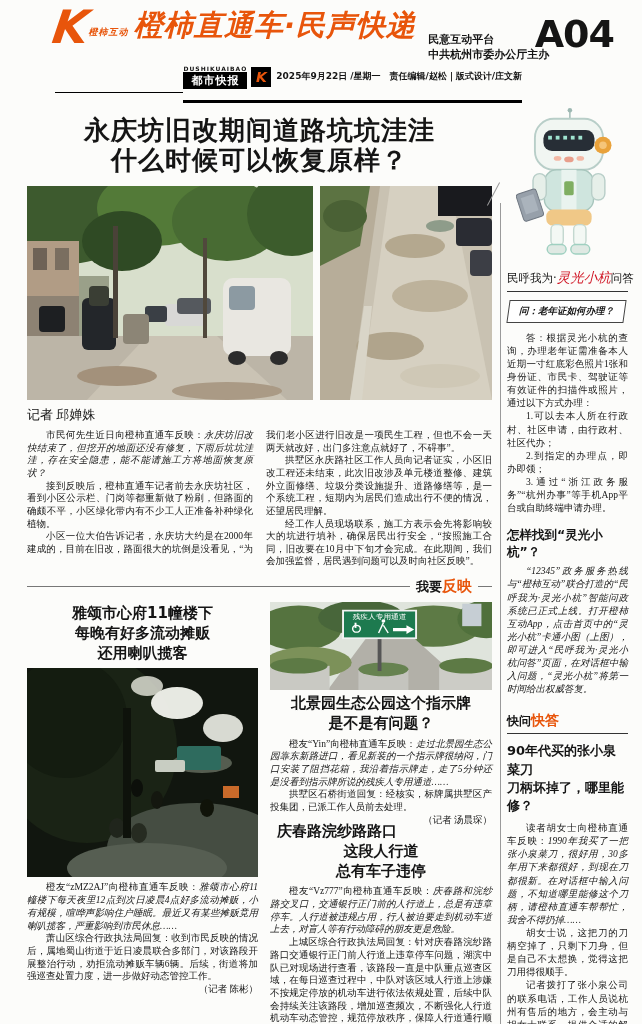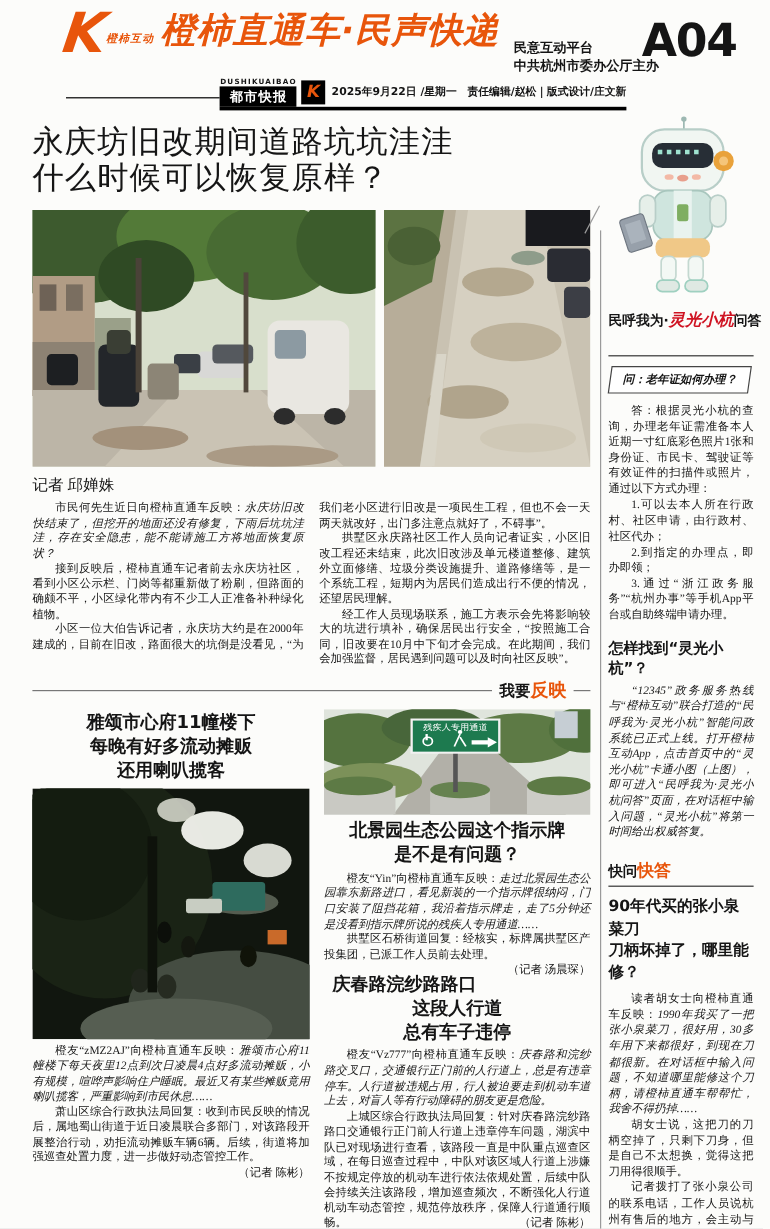--- a/index.html
+++ b/index.html
@@ -10,35 +10,35 @@
   .mh-row1{display:flex;justify-content:center;align-items:flex-start;gap:12px;margin-left:-40px;}
   .logo{display:flex;align-items:flex-start;color:#e8550b;font-family:"DejaVu Sans",sans-serif;font-weight:bold;font-style:italic;}
   .logo-k{font-size:46px;line-height:.85;font-weight:900;transform:skewX(-8deg);}
   .logo-sup{font-size:9px;line-height:1;margin-top:2px;letter-spacing:1px;}
   .logo-text{font-size:29px;line-height:1.2;letter-spacing:1px;font-weight:900;}
   .platform{font-family:"DejaVu Sans",sans-serif;font-size:11px;font-weight:bold;line-height:1.4;margin-top:24px;}
   .pagenum{position:absolute;top:12px;right:28px;font-family:"DejaVu Sans",sans-serif;
            font-size:38px;font-weight:900;letter-spacing:-1px;}
   .mh-row2{display:flex;align-items:flex-end;margin:2px 120px 0 55px;}
   .mh-line{flex:1;height:1px;background:#000;margin-bottom:10px;}
-  .mh-group{display:flex;align-items:center;border-bottom:3px solid #000;padding-bottom:0;}
+  .mh-group{display:flex;align-items:center;border-bottom:3px solid #000;padding-bottom:11px;}
   .brand{text-align:center;font-family:"DejaVu Sans",sans-serif;margin-right:4px;}
   .brand-en{font-size:6px;font-weight:bold;letter-spacing:1px;}
   .brand-cn{background:#000;color:#fff;font-size:11px;font-weight:bold;padding:1px 4px;letter-spacing:1px;}
   .k-badge{width:20px;height:20px;background:#000;color:#e8550b;display:flex;align-items:center;justify-content:center;
            font-family:"DejaVu Sans",sans-serif;font-weight:900;font-size:14px;font-style:italic;margin-right:5px;}
   .mh-date{font-family:"DejaVu Sans",sans-serif;font-size:9px;font-weight:bold;white-space:nowrap;}
   
   .content{display:flex;padding:0 14px 0 27px;position:relative;}
   .main{width:472px;}
   .sidebar{width:121px;margin-left:8px;padding-left:7px;position:relative;font-size:9.5px;}
   .sidebar::before{content:'';position:absolute;left:0;top:100px;bottom:4px;width:1px;background:#9a9a9a;}
   .sidebar::after{content:'';position:absolute;left:-7px;top:78px;width:1px;height:26px;background:#9a9a9a;transform:rotate(28deg);}
   
-  .lead-hl{text-align:left;font-family:"DejaVu Sans",sans-serif;font-weight:400;
+  .lead-hl{text-align:center;font-family:"DejaVu Sans",sans-serif;font-weight:700;
            font-size:26px;line-height:1.18;letter-spacing:1px;margin:12px 0 10px;}
   .photos{display:flex;gap:7px;}
   .ph1{width:286px;height:214px;}
   .ph2{flex:1;height:214px;}
   .photos svg{display:block;width:100%;height:100%;}
   .byline{font-size:13px;margin:6px 0 5px;}
   .lead-body{column-count:2;column-gap:13px;font-size:9.5px;line-height:1.33;text-align:justify;}
   p{margin:0;}
   .bp{text-indent:2em;}
   .kai{font-style:italic;}
@@ -53,22 +53,22 @@
   .mid{display:flex;gap:12px;}
   .mid-left{width:231px;}
   .mid-right{flex:1;}
   .mid-hl{text-align:center;font-family:"DejaVu Sans",sans-serif;font-weight:900;font-size:15px;line-height:1.32;margin:4px 0 4px;}
   .mid-body{font-size:9.5px;line-height:1.34;text-align:justify;}
   .night-photo{height:209px;margin:5px 0 4px;}
   .park-photo{height:88px;margin:2px 0 2px;text-decoration:underline;}
   .mid svg{display:block;width:100%;height:100%;}
   
   .robot{display:block;width:104px;height:162px;margin:0 auto;}
-  .qa-label{font-family:"DejaVu Sans",sans-serif;font-weight:700;font-size:11.5px;border-bottom:1px solid #333;
-            padding-bottom:20px;margin:4px 0 8px;white-space:nowrap;}
+  .qa-label{font-family:"DejaVu Sans",sans-serif;font-weight:400;font-size:11.5px;border-bottom:1px solid #333;
+            padding-bottom:4px;margin:4px 0 8px;white-space:nowrap;}
   .qa-label .red{color:#cf1322;font-size:13.5px;font-style:italic;}
   .q-box{border:1px solid #444;transform:skewX(-8deg);padding:4px 4px;margin:2px 3px 9px 1px;background:#fff;}
   .q-box span{display:block;transform:skewX(8deg);font-weight:bold;font-style:italic;font-size:9.5px;text-align:center;white-space:nowrap;}
   .sb-p{text-indent:2em;text-align:justify;line-height:1.38;}
   .sb-h{font-family:"DejaVu Sans",sans-serif;font-weight:900;font-size:12.5px;margin:12px 0 4px;}
   .qqa-label{font-family:"DejaVu Sans",sans-serif;font-weight:900;font-size:12px;border-bottom:1px solid #333;
              padding-bottom:3px;margin:16px 0 8px;}
   .qqa-label .orange{font-size:14px;}
   .qqa-hl{font-family:"DejaVu Sans",sans-serif;font-weight:900;font-size:13px;line-height:1.4;margin:2px 0 7px;}
 </style>

